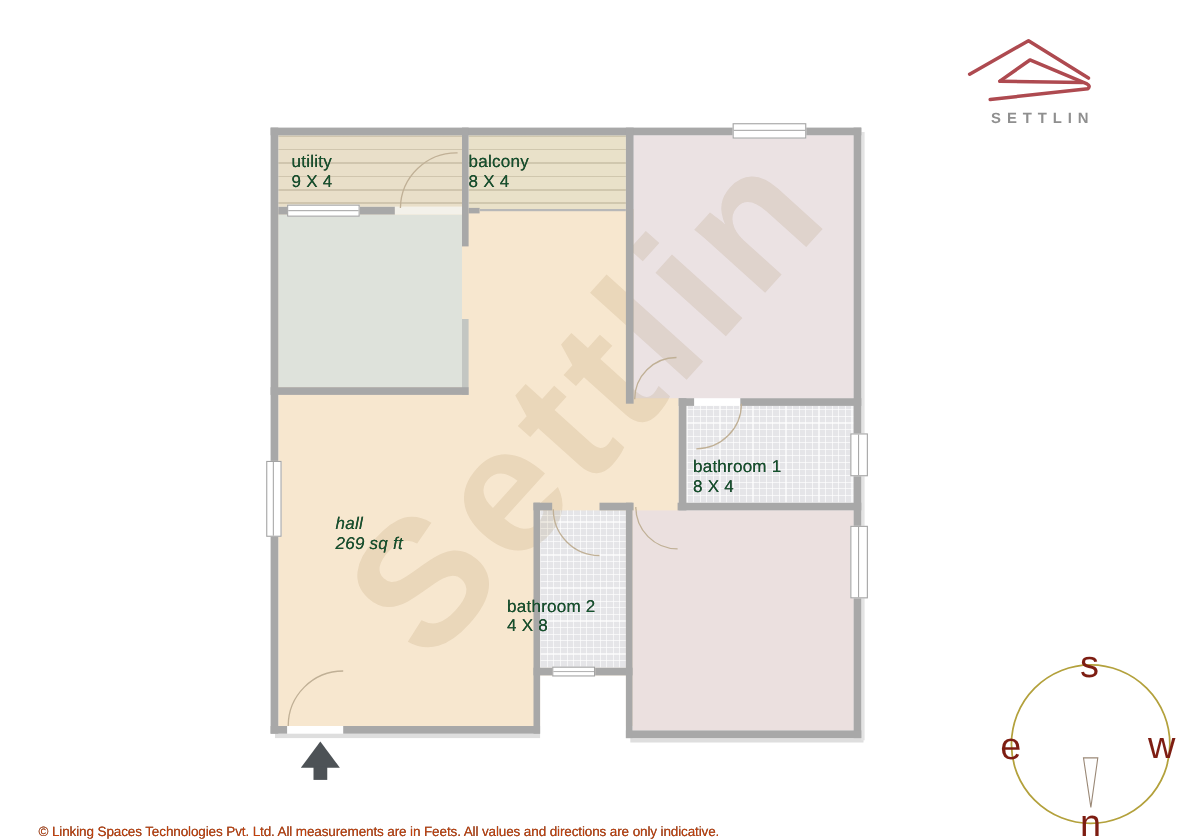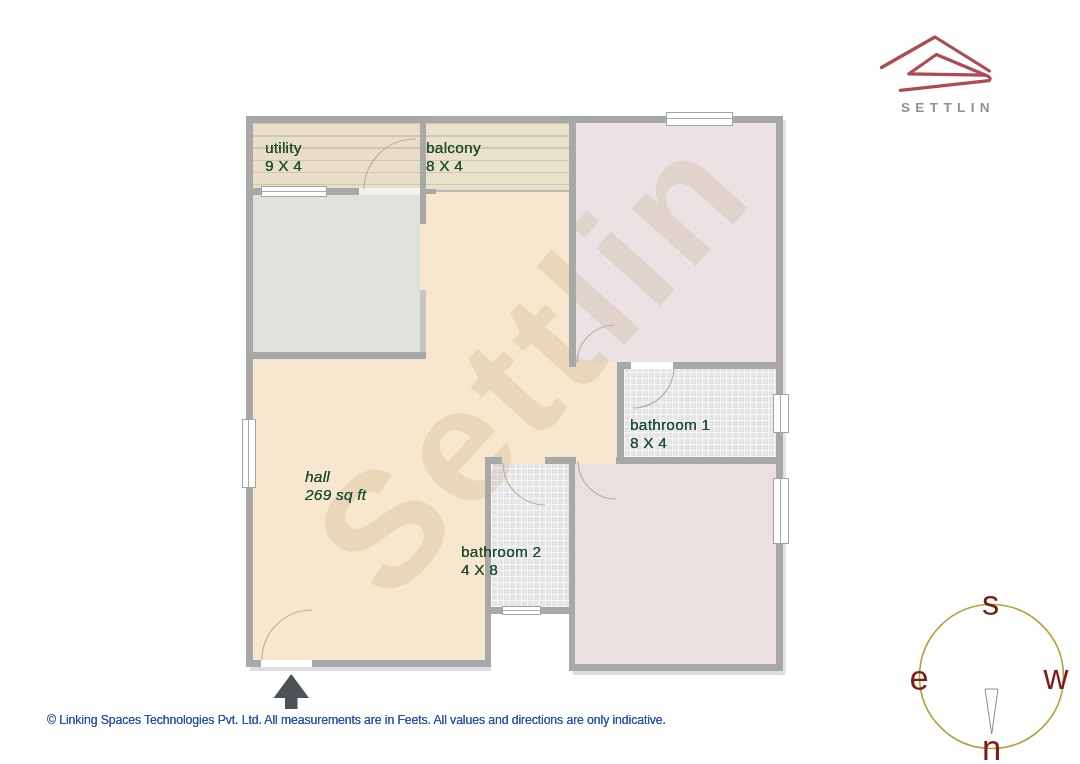--- a/index.html
+++ b/index.html
@@ -125,14 +125,14 @@
     <circle cx="86.5" cy="91.5" r="72" fill="none" stroke="#b3a13c" stroke-width="1.6"></circle>
     <path d="M80,104 L93,104 L86.7,149 Z" fill="#fefefe" stroke="#9a8876" stroke-width="1"></path>
     <g fill="#7d1d12" font-family="Liberation Sans, sans-serif" font-size="34.5">
       <text x="85.5" y="30" text-anchor="middle">s</text>
       <text x="14" y="105" text-anchor="middle">e</text>
       <text x="151" y="104" text-anchor="middle">w</text>
       <text x="86.5" y="175" text-anchor="middle">n</text>
     </g>
   </svg>
 
-  <div class="r" style="left:35px;top:713px;font-size:12.3px;color:#1d4ed8;letter-spacing:-0.12px;text-shadow:0 0 0.5px rgba(45,45,45,0.8);margin-left:12px;">© Linking Spaces Technologies Pvt. Ltd. All measurements are in Feets. All values and directions are only indicative.</div>
+  <div class="r" style="left:35px;top:749px;font-size:12.3px;color:#c2410c;letter-spacing:-0.12px;text-shadow:0 0 0.5px rgba(45,45,45,0.8);">© Linking Spaces Technologies Pvt. Ltd. All measurements are in Feets. All values and directions are only indicative.</div>
 </div>
 
 </body></html>

